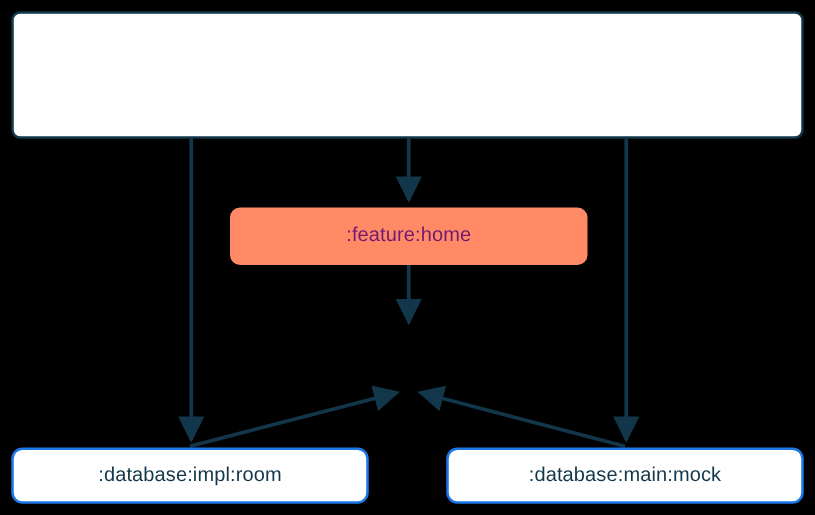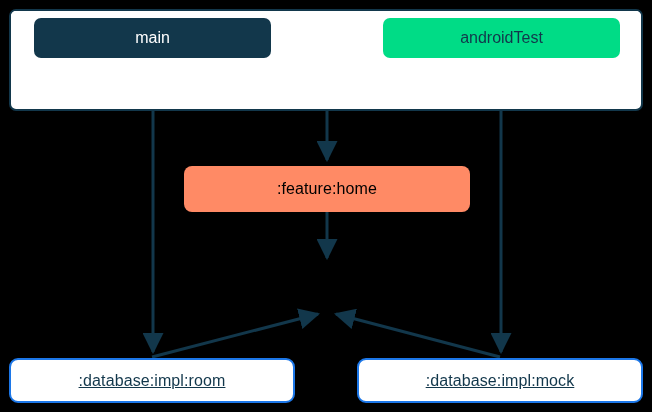--- a/index.html
+++ b/index.html
@@ -91,39 +91,38 @@
     justify-content: center;
     font-size: 16px;
     letter-spacing: 0.1px;
   }
   .node-feature-home {
     left: 184px;
     top: 166px;
     width: 286px;
     height: 46px;
     background: #ff8a65;
-    color: #000000;
+    color: #701a75;
   }
   .node-database-api {
     left: 184px;
     top: 264px;
     width: 286px;
     height: 46px;
     background: #1c77e8;
     color: #ffffff;
   }
   .node-impl {
     top: 358px;
     width: 286px;
     height: 45px;
     background: #ffffff;
     color: #12374b;
     border: 2px solid #1c77e8;
     border-radius: 9px;
-    text-decoration: underline;
   }
   .node-impl-room  { left: 9px; }
   .node-impl-mock  { left: 357px; }
 </style>
 </head>
 <body>
 
 <div id="canvas">
 
   <svg id="edges" viewBox="0 0 652 412" width="652" height="412">
@@ -140,36 +139,28 @@
     <path d="M 327 111 L 327 160" stroke="#12374b" stroke-width="3" fill="none" marker-end="url(#arrowhead)"></path>
 
     <path d="M 327 212 L 327 258" stroke="#12374b" stroke-width="3" fill="none" marker-end="url(#arrowhead)"></path>
 
     <path d="M 152 357 L 318 314" stroke="#12374b" stroke-width="3" fill="none" marker-end="url(#arrowhead)"></path>
 
     <path d="M 500 357 L 336 314" stroke="#12374b" stroke-width="3" fill="none" marker-end="url(#arrowhead)"></path>
   </svg>
 
   <div class="app-container">
-    <div class="app-body">
-      <div class="srcset srcset-main">
-        <span>main</span>
-      </div>
-      <div class="srcset srcset-androidtest">
-        <span>androidTest</span>
-      </div>
-    </div>
   </div>
 
   <div class="node node-feature-home">
     <span>:feature:home</span>
   </div>
 
 
   <div class="node node-impl node-impl-room">
     <span>:database:impl:room</span>
   </div>
 
   <div class="node node-impl node-impl-mock">
-    <span>:database:impl:mock</span>
+    <span>:database:main:mock</span>
   </div>
 
 </div>
 
 </body></html>

